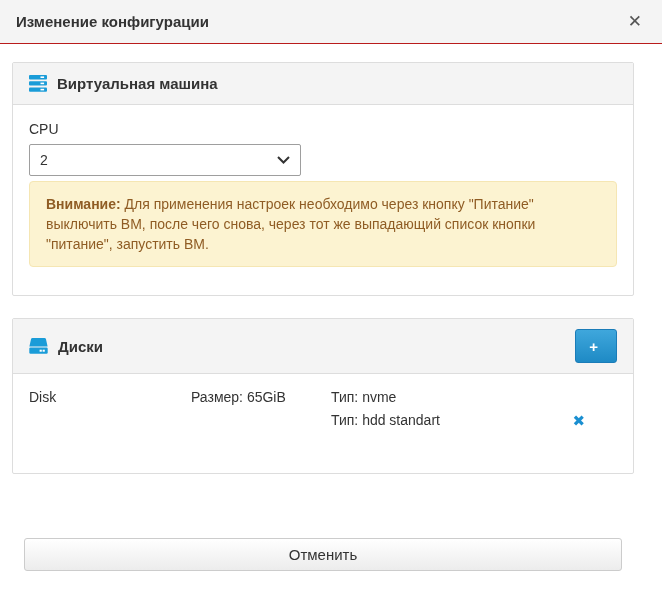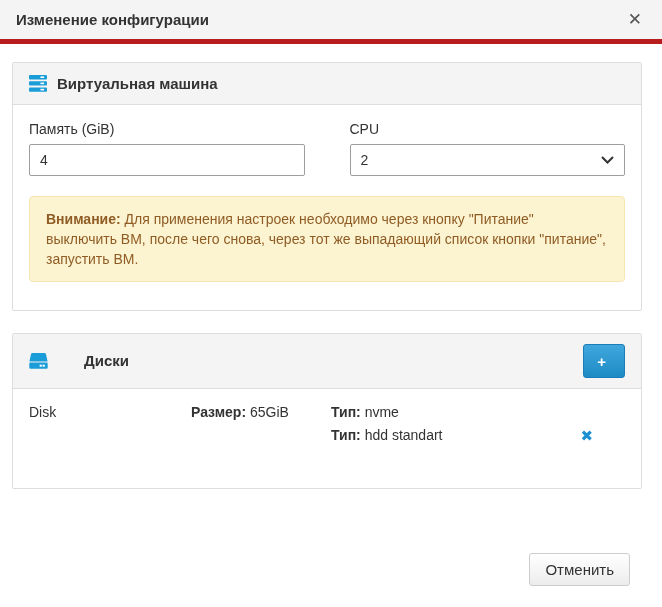--- a/index.html
+++ b/index.html
@@ -6,31 +6,31 @@
   html, body { background: #fff; }
   body {
     width: 662px; height: 607px;
     font-family: "Liberation Sans", "DejaVu Sans", sans-serif;
     font-size: 14px; color: #333;
     overflow: hidden;
   }
   
   .modal-header {
     height: 44px; background: #f4f4f4;
-    border-bottom: 5px solid #b91c1c;
+    border-bottom: 1px solid #b91c1c;
     display: flex; align-items: center; justify-content: space-between;
     padding: 0 16px;
   }
   .modal-title { font-size: 15px; font-weight: bold; color: #333; }
   .close-btn {
     font-size: 17px; font-weight: bold; color: #555;
     cursor: pointer; line-height: 1; padding: 4px;
   }
   
-  .modal-body { padding: 18px 20px 0 12px; }
+  .modal-body { padding: 18px 28px 0 12px; }
   .panel { border: 1px solid #ddd; border-radius: 2px; background: #fff; }
   .panel + .panel { margin-top: 22px; }
   .panel-heading {
     background: #f4f4f4; border-bottom: 1px solid #ddd;
     padding: 12px 16px;
     display: flex; align-items: center;
   }
   .panel-heading .icon { margin-right: 10px; display: inline-flex; }
   .panel-heading .title { font-size: 15px; font-weight: bold; color: #333; }
   .panel-body { padding: 16px; }
@@ -52,59 +52,59 @@
     appearance: none; -webkit-appearance: none; -moz-appearance: none;
     font-family: "Liberation Sans", "DejaVu Sans", sans-serif;
   }
   .select-wrap .chevron {
     position: absolute; right: 11px; top: 50%;
     transform: translateY(-50%); pointer-events: none; display: inline-flex;
   }
 
   
   .alert-warning {
-    margin-top: 20px; margin-bottom: 12px;
+    margin-top: 5px; margin-bottom: 12px;
     background: #fcf3d1; border: 1px solid #f5e6b3; border-radius: 4px;
     padding: 12px 16px;
     color: #8f5c24; font-size: 14px; line-height: 20px;
   }
   .alert-warning b { font-weight: bold; }
 
   
   .disks-heading { justify-content: space-between; padding: 10px 16px; }
-  .heading-left { display: flex; align-items: flex-start; gap: 26px; }
+  .heading-left { display: flex; align-items: center; }
   .btn {
     display: inline-flex; align-items: center; justify-content: center;
     border-radius: 3px; cursor: pointer; font-size: 14px;
     font-family: "Liberation Sans", "DejaVu Sans", sans-serif;
   }
   .btn-blue {
     background: linear-gradient(#3fa7dc, #1e8ac5);
     border: 1px solid #1a7cb8; color: #fff; font-weight: bold;
   }
   .add-disk-btn { height: 34px; padding: 0 13px; }
   .add-disk-btn .plus { font-weight: bold; margin-right: 5px; font-size: 15px; }
 
   .disk-row {
     display: grid;
     grid-template-columns: 152px 130px 125px 1fr 22px;
     padding: 12px 16px 40px 16px;
     line-height: 23px;
     gap: 10px;
   }
-  .disk-row .lbl { font-weight: bold; text-align: center; }
+  .disk-row .lbl { font-weight: normal; text-align: center; }
   .delete-cell { text-align: right; padding-top: 23px; }
   .delete-icon {
     color: #1a8fd1; font-weight: bold; font-size: 15px; cursor: pointer;
   }
 
   
   .modal-footer {
     margin-top: 64px; padding: 0 12px;
-    display: flex; justify-content: flex-end; gap: 12px;
+    display: flex; justify-content: flex-end; gap: 12px; flex-direction: column;
   }
   .btn-default {
     background: linear-gradient(#ffffff, #ececec);
     border: 1px solid #ccc; color: #333;
   }
   .footer-btn { height: 33px; padding: 0 15px; font-size: 15px; }
 </style>
 </head>
 <body>
 
@@ -128,24 +128,20 @@
             <rect x="11.5" y="1.4" width="3.6" height="1.6"></rect>
             <rect x="11.5" y="7.6" width="3.6" height="1.6"></rect>
             <rect x="11.5" y="13.8" width="3.6" height="1.6"></rect>
           </g>
         </svg>
       </span>
       <span class="title">Виртуальная машина</span>
     </div>
     <div class="panel-body">
       <div class="form-grid">
-        <div class="field">
-          <label>Память (GiB)</label>
-          <input type="text" value="4" style="">
-        </div>
         <div class="field">
           <label>CPU</label>
           <div class="select-wrap">
             <select>
               <option>2</option>
             </select>
             <span class="chevron">
               <svg width="13" height="8" viewBox="0 0 13 8">
                 <polyline points="1,1 6.5,6.5 12,1" fill="none" stroke="#333" stroke-width="2"></polyline>
               </svg>

